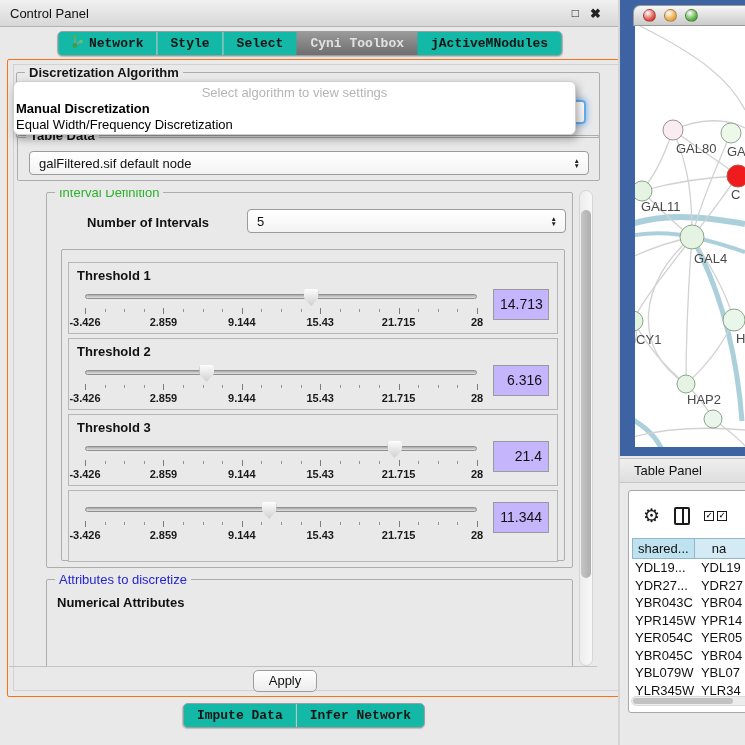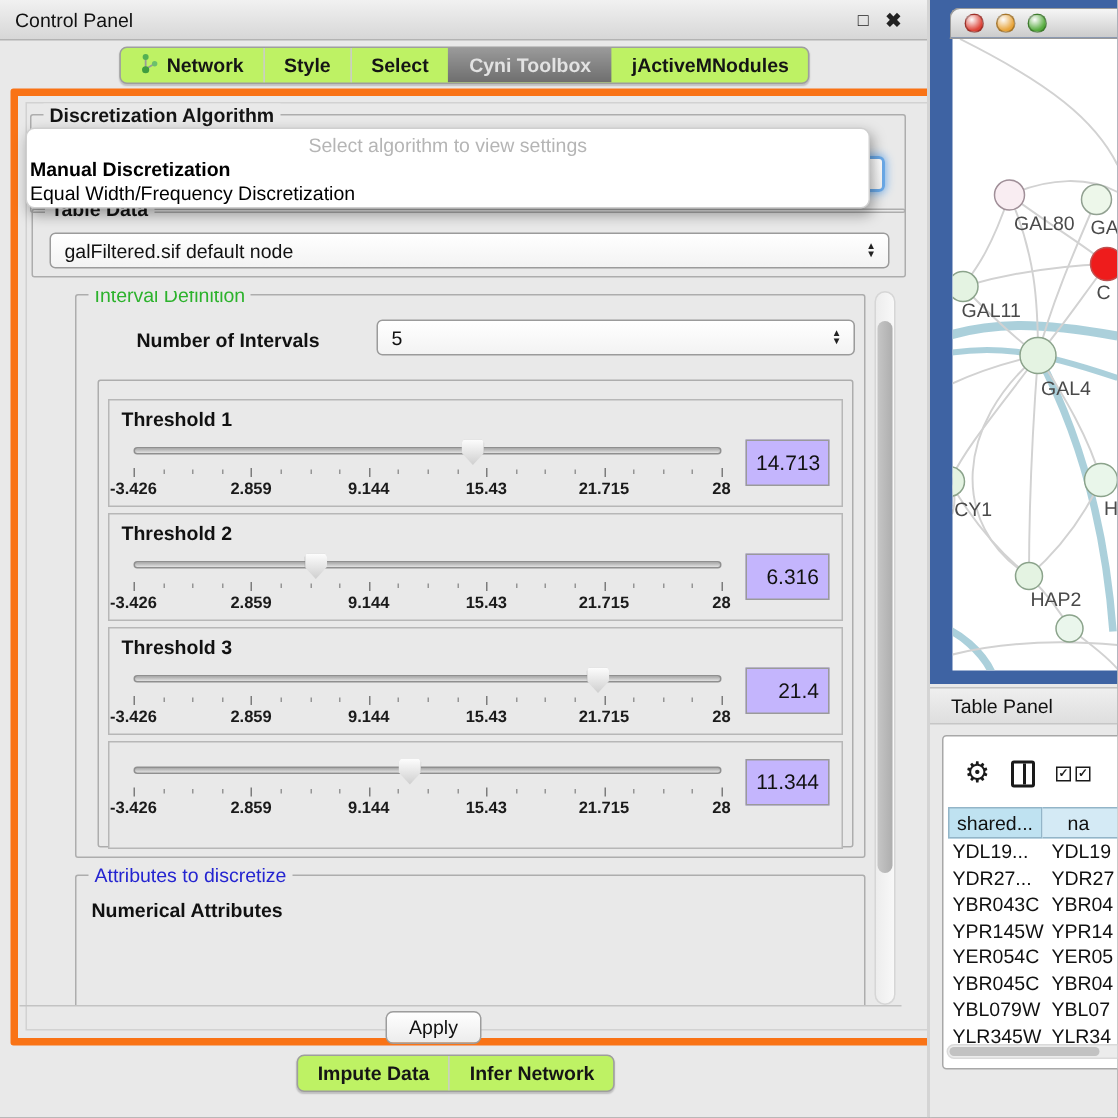--- a/index.html
+++ b/index.html
@@ -10,30 +10,30 @@
   
   .control-panel { position:absolute; left:0; top:0; width:619px; height:745px; background:#e9e9e9; }
   .titlebar { position:absolute; left:0; top:0; right:0; height:27px;
               background:linear-gradient(#f1f1f1,#d7d7d7); border-bottom:1px solid #b3b3b3; }
   .titlebar .title { position:absolute; left:10px; top:0; line-height:27px; font-size:13px; color:#111; }
   .win-btn { position:absolute; top:6px; font-size:13px; font-weight:bold; color:#222; cursor:default; }
   .win-float { right:40px; font-size:12px; }
   .win-close { right:18px; }
 
   .tabstrip { position:absolute; top:31px; left:50%; transform:translateX(-50%);
-              display:flex; background:#bef264; border:1px solid #9e9e9e; border-radius:5px;
-              overflow:hidden; height:25px; box-shadow:0 1px 1px rgba(0,0,0,.18); }
+              display:flex; background:#14b8a6; border:1px solid #9e9e9e; border-radius:5px;
+              overflow:hidden; height:25px; box-shadow:0 1px 1px rgba(0,0,0,.18);font-family:Liberation Mono, monospace; }
   .tab { display:flex; align-items:center; gap:5px; padding:0 13px; font-size:13px;
          font-weight:bold; color:#151515; white-space:nowrap; }
   .tab + .tab { border-left:1px solid #cccccc; }
   .tab.selected { background:linear-gradient(#9a9a9a,#6e6e6e); color:#e2e2e2; border-left-color:transparent; }
   .tab.selected + .tab { border-left-color:transparent; }
 
   .content { position:absolute; left:7px; top:59px; width:686px; height:638px;
-             background:#e9e9e9; border:5px solid #f97316; border-radius:2px; }
+             background:#e9e9e9; border:1px solid #f97316; border-radius:2px; }
   .content-inner-border { position:absolute; left:5px; top:4px; right:5px; bottom:5px;
              border:1px solid #d2d2d2; pointer-events:none; }
 
   .group { position:absolute; border:1px solid #adadad; border-radius:2px; }
   .group-label { position:absolute; top:-8px; left:8px; background:#e9e9e9; padding:0 4px;
                  font-size:13px; line-height:15px; white-space:nowrap; }
   .lbl-dark  { color:#141414; font-weight:bold; }
   .lbl-green { color:var(--accent-green); }
   .lbl-blue  { color:var(--accent-blue); }
 

